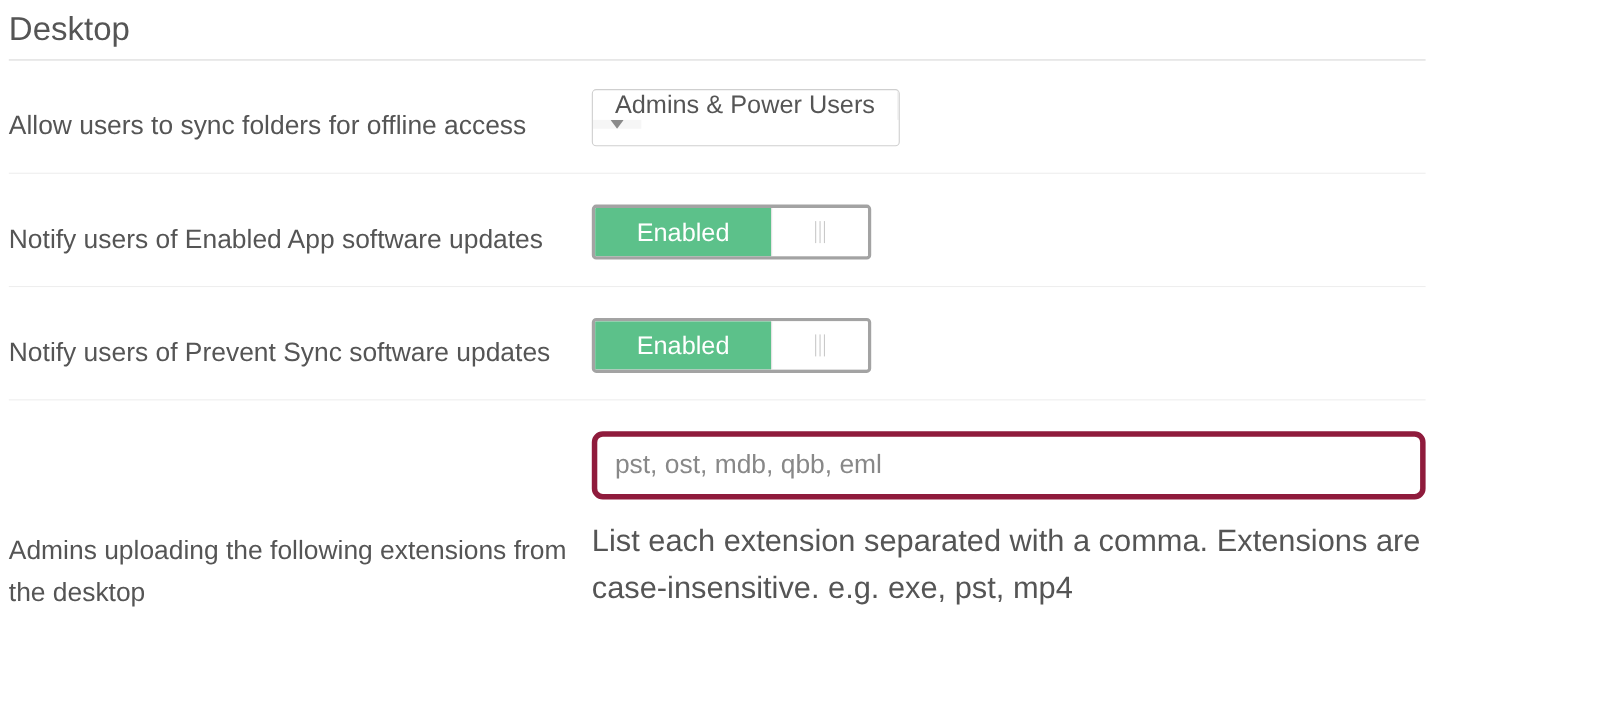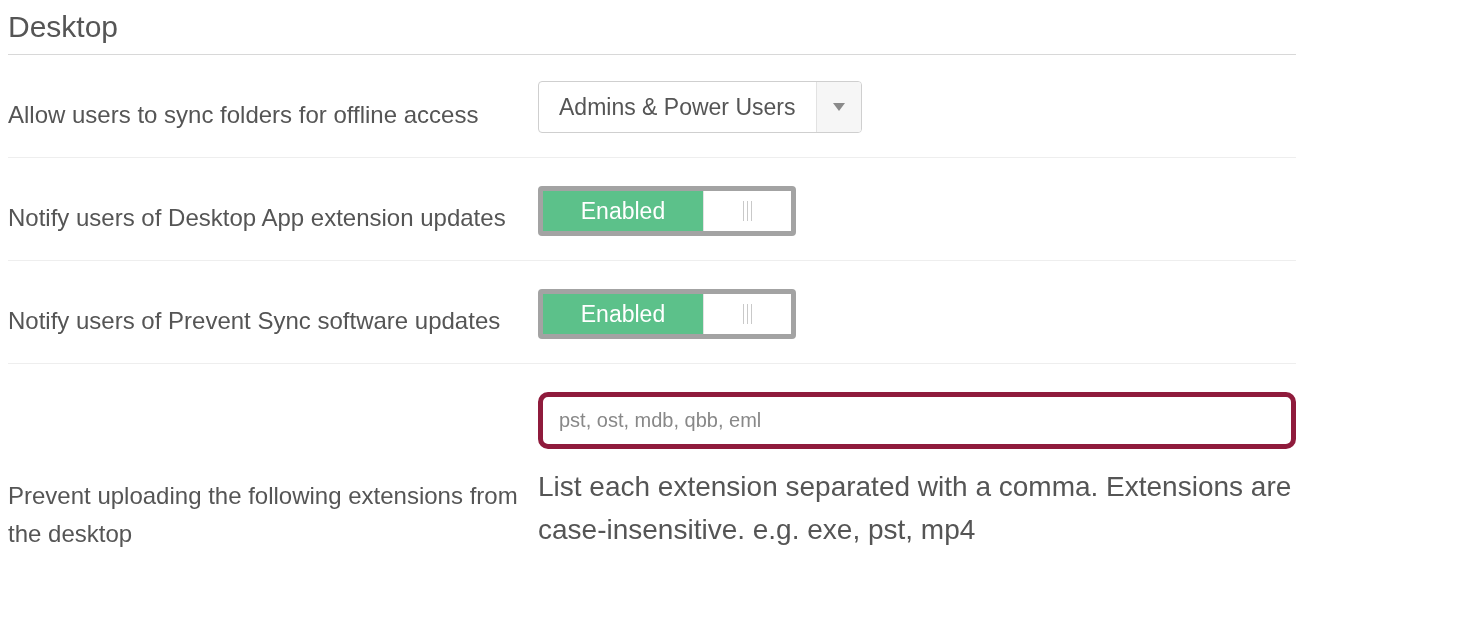--- a/index.html
+++ b/index.html
@@ -47,20 +47,21 @@
 
   
   .select {
     display: inline-flex;
     align-items: stretch;
     height: 52px;
     border: 1px solid #cfcfcf;
     border-radius: 4px;
     background: #fff;
     overflow: hidden;
+    flex-direction: column;
   }
   .select-value {
     display: flex;
     align-items: center;
     padding: 0 20px;
     font-size: 23px;
     color: #555;
     min-width: 278px;
     border-right: 1px solid #e2e2e2;
   }
@@ -71,21 +72,21 @@
     width: 44px;
     background: #f6f6f6;
   }
   .select-caret svg { display: block; }
 
   
   .toggle {
     display: inline-flex;
     align-items: stretch;
     height: 50px;
-    border: 5px solid #a3a3a3;
+    border: 3px solid #a3a3a3;
     border-radius: 4px;
     overflow: hidden;
     background: #fff;
   }
   .toggle-label {
     display: flex;
     align-items: center;
     justify-content: center;
     background: #5cc18a;
     color: #fff;
@@ -116,21 +117,21 @@
   .ext-wrap {
     border: 5px solid #8f1b3c;
     border-radius: 10px;
     padding: 4px 6px;
     margin-bottom: 16px;
   }
   .ext-input {
     width: 100%;
     border: none;
     outline: none;
-    font-size: 20px;
+    font-size: 24px;
     color: #888;
     padding: 8px 10px;
     background: transparent;
   }
   .ext-input::placeholder { color: #888; }
 
   .helper-text {
     font-size: 28px;
     line-height: 1.55;
     color: #555;
@@ -152,21 +153,21 @@
         <div class="select-caret">
           <svg width="12" height="8" viewBox="0 0 12 8">
               <polygon points="0,0 12,0 6,8" fill="#8a8a8a"></polygon>
             </svg>
         </div>
       </div>
     </div>
   </div>
 
   <div class="row">
-    <div class="row-label">Notify users of Desktop App extension updates</div>
+    <div class="row-label">Notify users of Enabled App software updates</div>
     <div class="row-control">
       <div class="toggle">
         <div class="toggle-label">Enabled</div>
         <div class="toggle-handle">
           <div class="toggle-grip">
               <span></span>
               <span></span>
               <span></span>
             </div>
         </div>
@@ -184,21 +185,21 @@
               <span></span>
               <span></span>
               <span></span>
             </div>
         </div>
       </div>
     </div>
   </div>
 
   <div class="row">
-    <div class="row-label">Prevent uploading the following extensions from the desktop</div>
+    <div class="row-label">Admins uploading the following extensions from the desktop</div>
     <div class="row-control">
       <div class="ext-wrap">
         <input type="text" class="ext-input" value="pst, ost, mdb, qbb, eml" style="">
       </div>
       <div class="helper-text">List each extension separated with a comma. Extensions are case-insensitive. e.g. exe, pst, mp4</div>
     </div>
   </div>
 
 </div>
 

